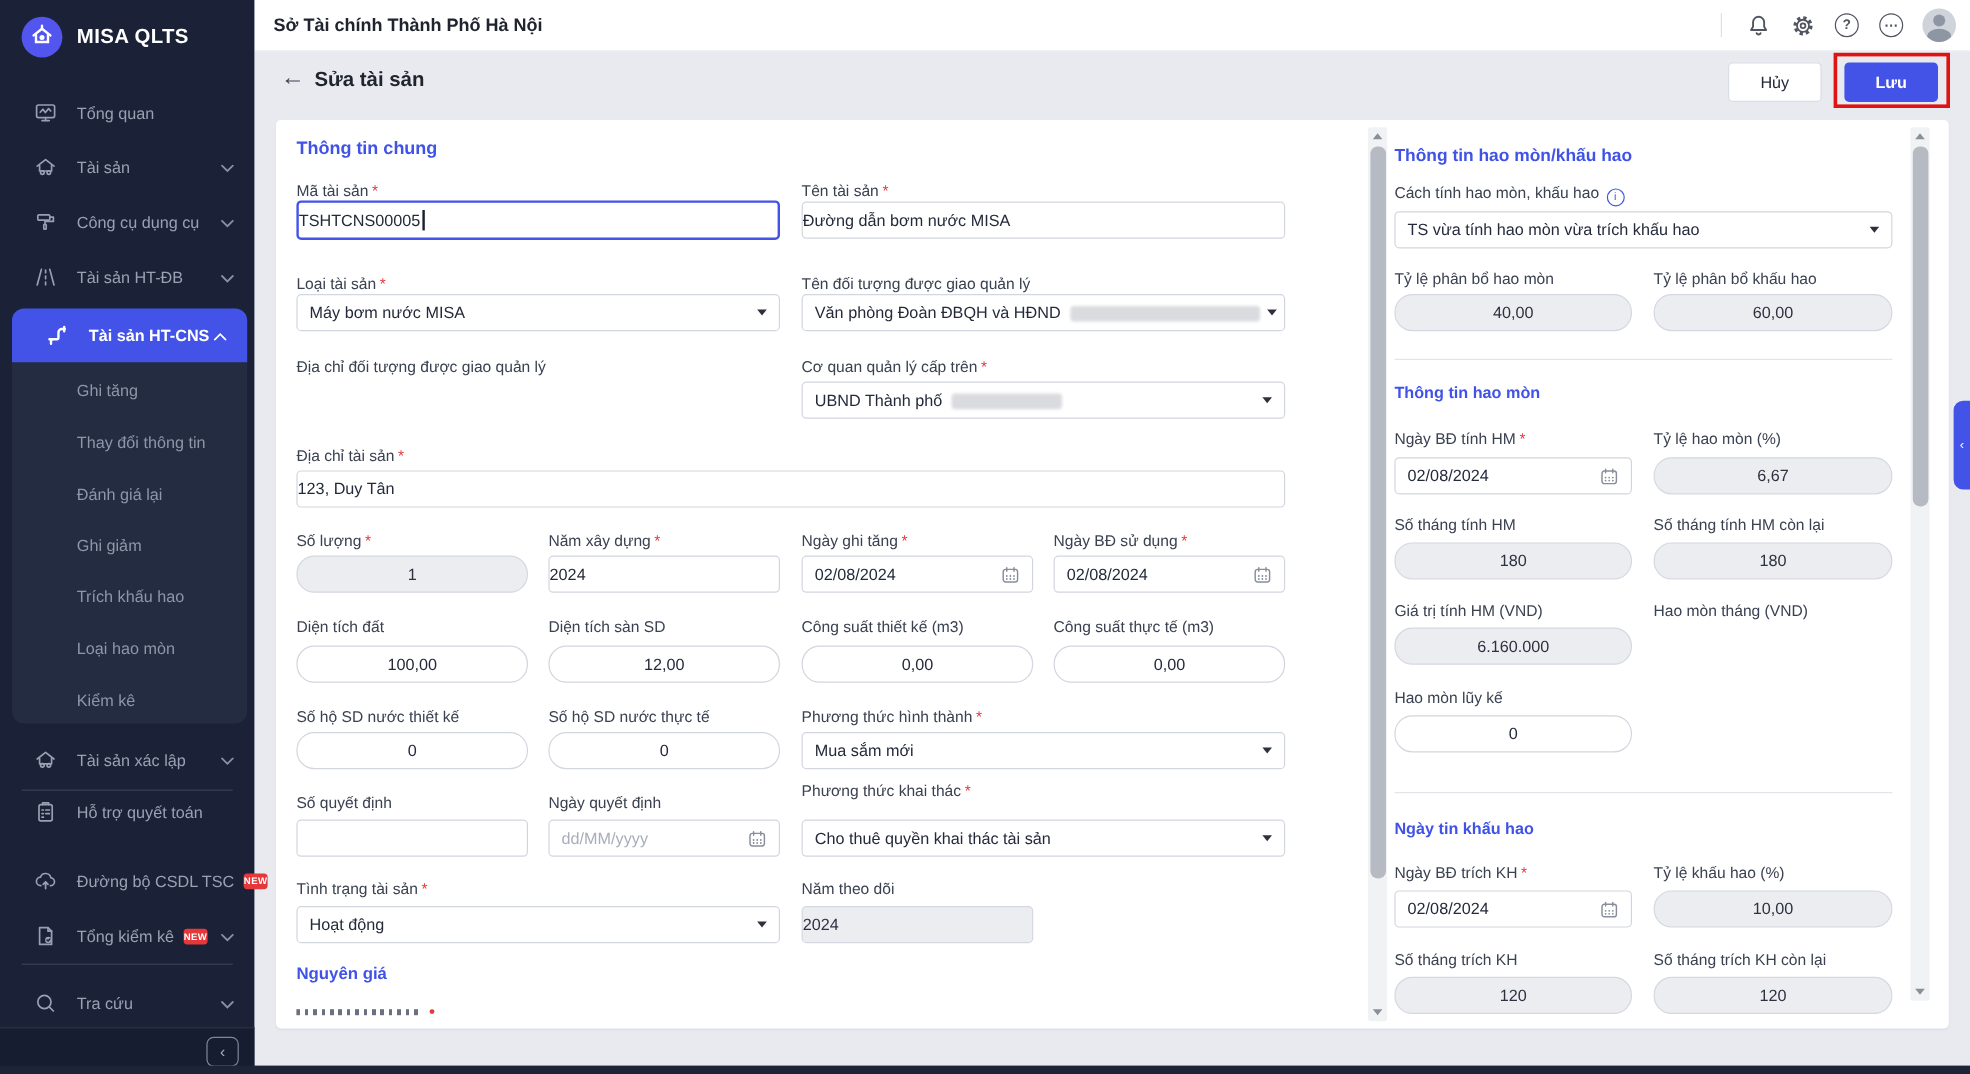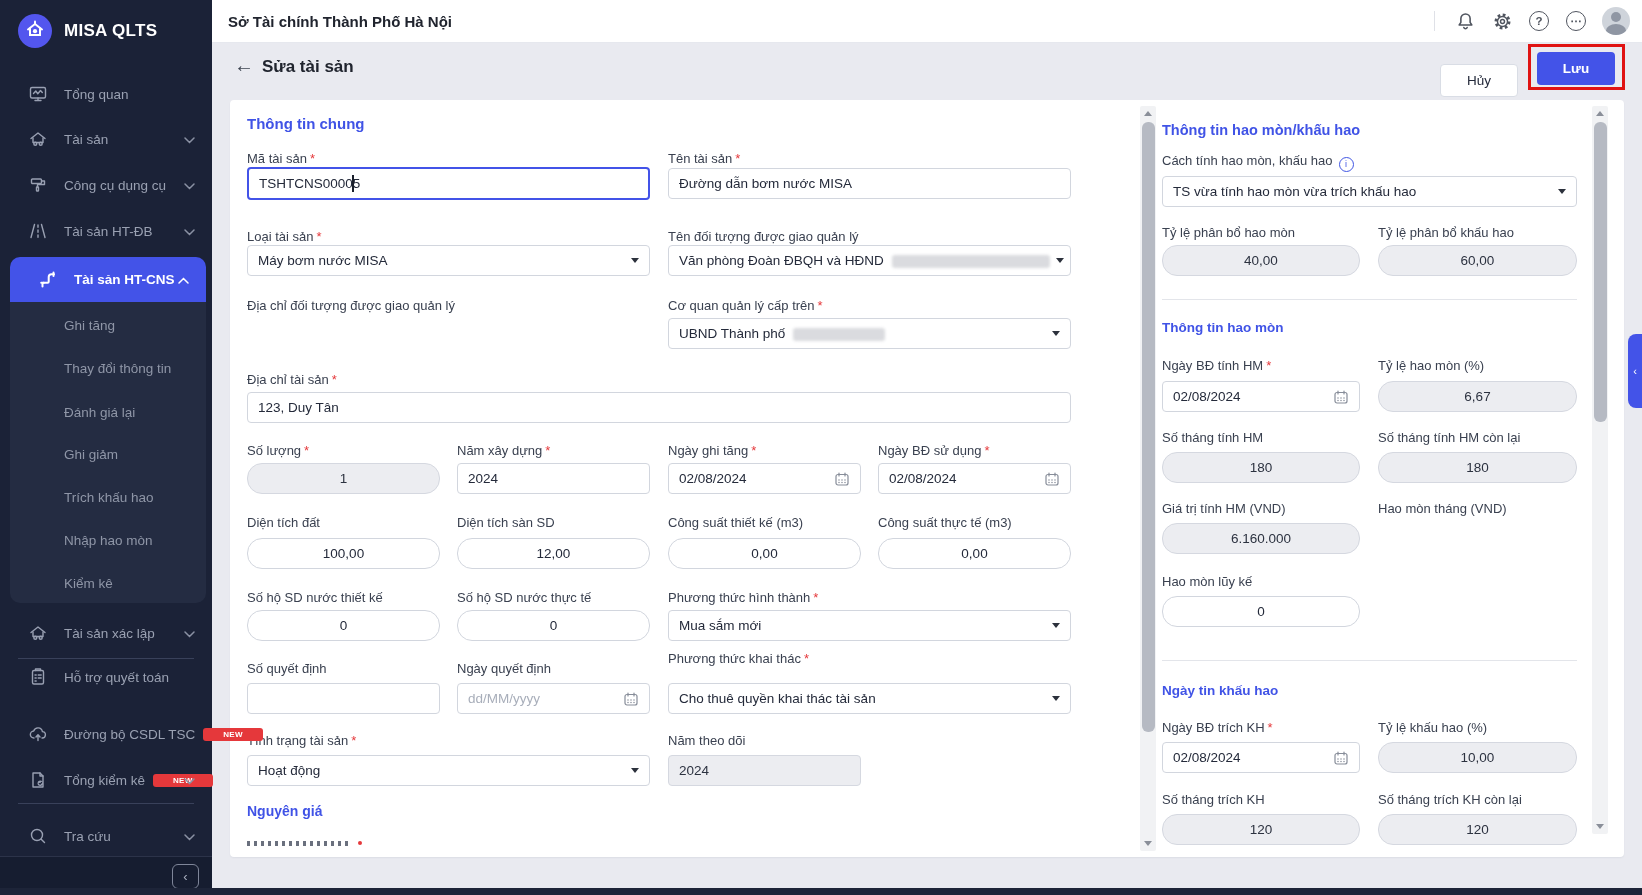--- a/index.html
+++ b/index.html
@@ -11,52 +11,52 @@
   .logo-circle{width:34px;height:34px;border-radius:50%;background:#5356ee;display:flex;align-items:center;justify-content:center;flex:none;}
   .brand{color:#fff;font-size:17px;font-weight:bold;margin-left:12px;letter-spacing:.3px;}
   .nav-item{position:absolute;left:0;width:212px;height:34px;display:flex;align-items:center;padding-left:27px;box-sizing:border-box;color:#9aa1b2;font-size:13.5px;cursor:pointer;}
   .nav-item .ic{width:21px;height:21px;flex:none;display:flex;align-items:center;justify-content:center;}
   .nav-item .nav-label{margin-left:16px;white-space:nowrap;}
   .nav-item .chev{position:absolute;right:17px;}
   .nav-item.active{left:10px;width:196px;background:#4353e8;border-radius:10px 10px 0 0;color:#fff;font-weight:bold;height:45px;}
   .submenu{position:absolute;left:10px;top:302px;width:196px;height:301px;background:#242c42;border-radius:0 0 10px 10px;}
   .sub-item{position:absolute;left:0;width:196px;height:28px;display:flex;align-items:center;padding-left:54px;box-sizing:border-box;color:#8f96a7;font-size:13.5px;cursor:pointer;white-space:nowrap;}
   .sb-divider{position:absolute;left:18px;width:176px;height:1px;background:#39415a;}
-  .badge-new{background:#e5383b;color:#fff;font-size:8px;font-weight:bold;border-radius:3px;padding:2px 20px;margin-left:8px;letter-spacing:.3px;}
+  .badge-new{background:#e5383b;color:#fff;font-size:8px;font-weight:bold;border-radius:3px;padding:2px 0;margin-left:8px;letter-spacing:.3px;}
   .sidebar-bottom{position:absolute;left:0;top:856px;width:212px;height:39px;background:#161d30;border-top:1px solid #2c3349;}
   .collapse-btn{position:absolute;right:13px;top:7px;width:25px;height:23px;border:1.5px solid #7f8699;border-radius:6px;background:transparent;color:#aab0c0;font-size:13px;display:flex;align-items:center;justify-content:center;cursor:pointer;}
 
   
   .topbar{position:absolute;left:212px;top:0;width:1430px;height:42px;background:#fff;border-bottom:1px solid #e6e8ee;z-index:10;display:flex;align-items:center;}
   .org-title{margin-left:16px;font-size:15px;font-weight:bold;color:#20242e;}
   .topbar-right{position:absolute;right:12px;top:0;height:42px;display:flex;align-items:center;gap:15px;}
   .vdiv{width:1px;height:20px;background:#dfe1e7;margin-right:4px;}
   .tb-ic{width:22px;height:22px;display:flex;align-items:center;justify-content:center;cursor:pointer;}
   .circle-btn{width:20px;height:20px;border:1.6px solid #50555f;border-radius:50%;display:flex;align-items:center;justify-content:center;font-size:11.5px;color:#50555f;font-weight:bold;box-sizing:border-box;}
   .avatar{width:28px;height:28px;border-radius:50%;background:#cfd4db;position:relative;overflow:hidden;cursor:pointer;}
   .avatar::before{content:"";position:absolute;top:5px;left:9px;width:10px;height:10px;border-radius:50%;background:#8f96a3;}
   .avatar::after{content:"";position:absolute;top:17px;left:4px;width:20px;height:13px;border-radius:50% 50% 0 0;background:#8f96a3;}
 
   
   .page-header{position:absolute;left:212px;top:42px;width:1430px;height:52px;background:#e9eaf0;z-index:5;}
   .back-arrow{position:absolute;left:22px;top:13px;font-size:20px;color:#3c4350;cursor:pointer;line-height:1;}
   .page-title{position:absolute;left:50px;top:15px;font-size:17px;font-weight:bold;color:#20242e;}
   .btn{position:absolute;top:10px;height:33px;border-radius:4px;font-size:13.5px;display:flex;align-items:center;justify-content:center;cursor:pointer;box-sizing:border-box;font-family:"Liberation Sans",sans-serif;}
-  .btn-cancel{left:1228px;width:78px;background:#fff;border:1px solid #d9dde5;color:#23293a;margin-top:12px;}
+  .btn-cancel{left:1228px;width:78px;background:#fff;border:1px solid #d9dde5;color:#23293a;}
   .btn-save{left:1325px;width:78px;background:#4353e8;border:none;color:#fff;font-weight:bold;}
   .annotation-box{position:absolute;left:1316px;top:2px;width:97px;height:46px;border:3px solid #e01313;box-sizing:border-box;z-index:9;pointer-events:none;}
 
   
   .content{position:absolute;left:212px;top:94px;width:1430px;height:801px;background:#e9eaf0;}
   .card{position:absolute;left:18px;top:6px;width:1394px;height:757px;background:#fff;border-radius:4px;overflow:hidden;box-shadow:0 1px 2px rgba(20,30,60,.06);}
   .sec-title{position:absolute;color:#4053e6;font-weight:bold;font-size:15px;white-space:nowrap;}
   .sec-title.small{font-size:13.5px;}
   .lbl{position:absolute;font-size:13px;color:#3a4150;white-space:nowrap;}
   .req{color:#e5383b;margin-left:3px;}
-  .inp{position:absolute;height:31px;border:1px solid #d2d6de;border-radius:4px;background:#fff;font-family:"Liberation Sans",sans-serif;font-size:13.5px;color:#242a3a;padding:0 10px;box-sizing:border-box;outline:none;}
+  .inp{position:absolute;height:31px;border:1px solid #d2d6de;border-radius:4px;background:#fff;font-family:"Liberation Sans",sans-serif;font-size:13.5px;color:#242a3a;padding:0 0;box-sizing:border-box;outline:none;}
   .inp.num{text-align:center;border-radius:15px;}
   .inp.dis{background:#ecedf1;border-color:#d5d8e0;color:#2c3240;}
   .inp.focused{border:2px solid #4353e8;}
   .text-caret{position:absolute;width:1.5px;height:17px;background:#1a1f2b;}
   .sel,.datef{position:absolute;height:31px;border:1px solid #d2d6de;border-radius:4px;background:#fff;display:flex;align-items:center;justify-content:space-between;padding:0 10px;box-sizing:border-box;font-size:13.5px;color:#242a3a;cursor:pointer;white-space:nowrap;}
   .caret-down{width:0;height:0;border-left:4.5px solid transparent;border-right:4.5px solid transparent;border-top:5.5px solid #2c313c;flex:none;margin-left:6px;}
   .ph{color:#a8aeba;}
   .redact{display:inline-block;width:160px;height:13px;background:#dadbdf;border-radius:3px;filter:blur(1.5px);vertical-align:middle;margin-left:8px;}
   .hr{position:absolute;left:932px;width:415px;height:1px;background:#e3e5ea;}
   .info-ic{display:inline-flex;width:13px;height:13px;border:1.2px solid #4156e3;border-radius:50%;color:#4156e3;font-size:9px;align-items:center;justify-content:center;margin-left:6px;vertical-align:-2px;font-style:normal;}
@@ -167,21 +167,21 @@
       <div class="sub-item" style="top:96px">
           <span>Đánh giá lại</span>
         </div>
       <div class="sub-item" style="top:138px">
           <span>Ghi giảm</span>
         </div>
       <div class="sub-item" style="top:181px">
           <span>Trích khấu hao</span>
         </div>
       <div class="sub-item" style="top:224px">
-          <span>Nhập hao mòn</span>
+          <span>Loại hao mòn</span>
         </div>
       <div class="sub-item" style="top:267px">
           <span>Kiểm kê</span>
         </div>
     </div>
 
     <div class="nav-item" style="top:616px">
       <span class="ic">
           <svg width="20" height="20" viewBox="0 0 20 20" fill="none" stroke="#99a0b2" stroke-width="1.4" stroke-linecap="round" stroke-linejoin="round">
             <path d="M3 9.5l7-5.5 7 5.5"></path>

